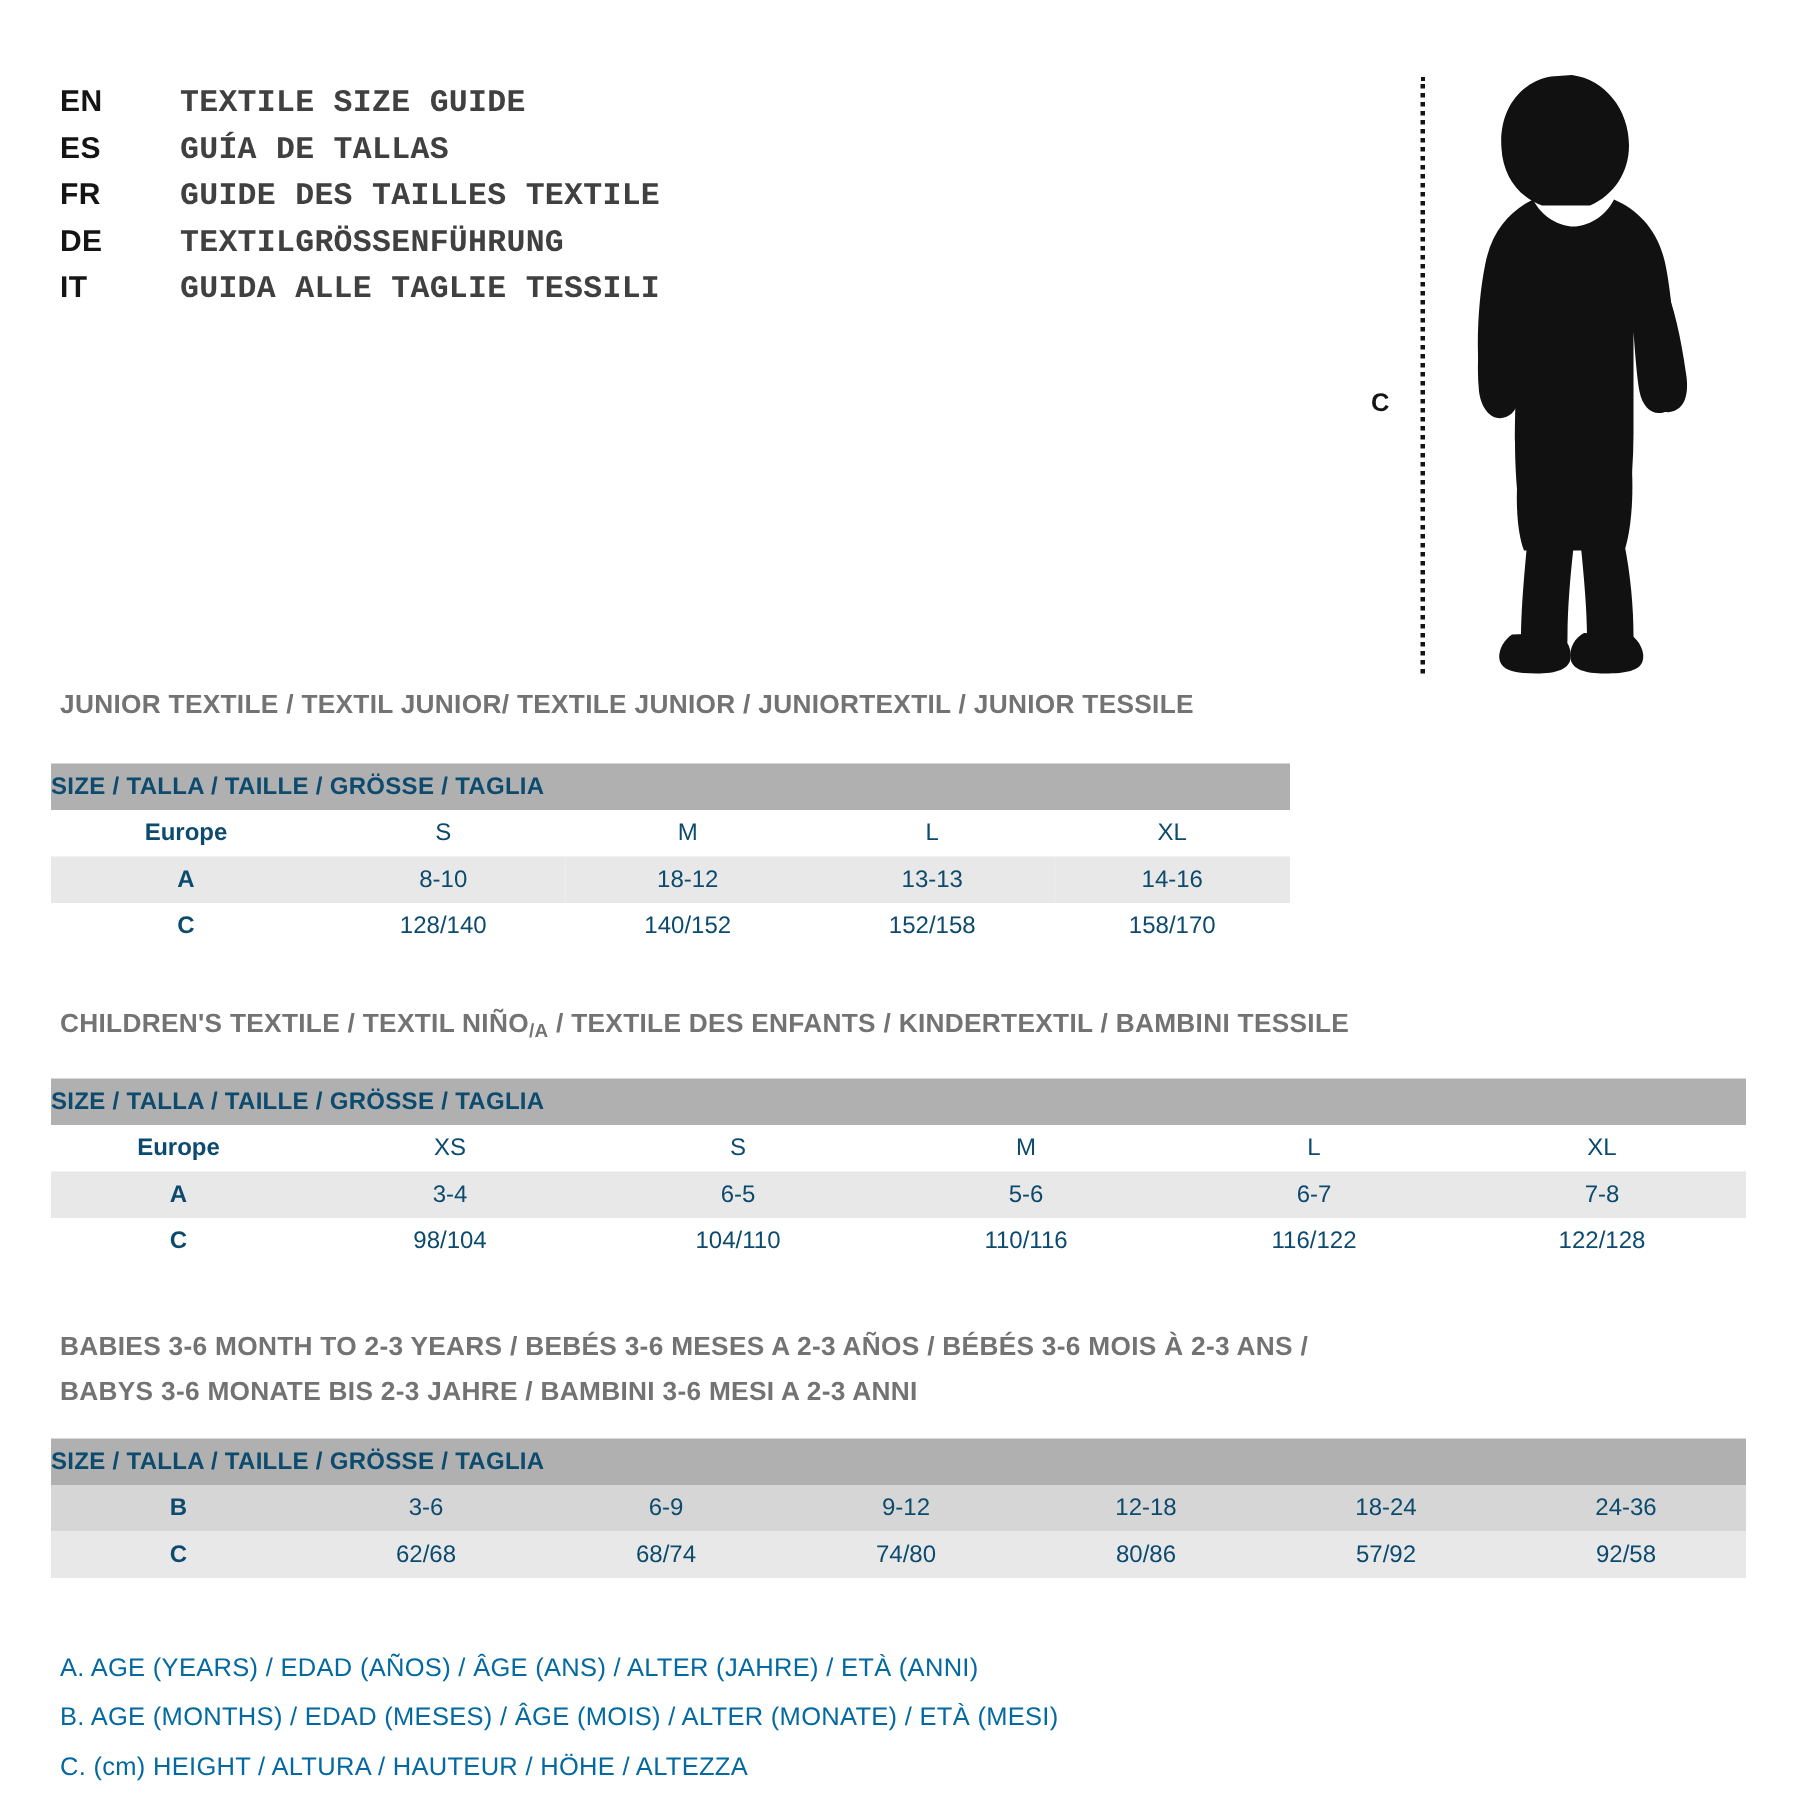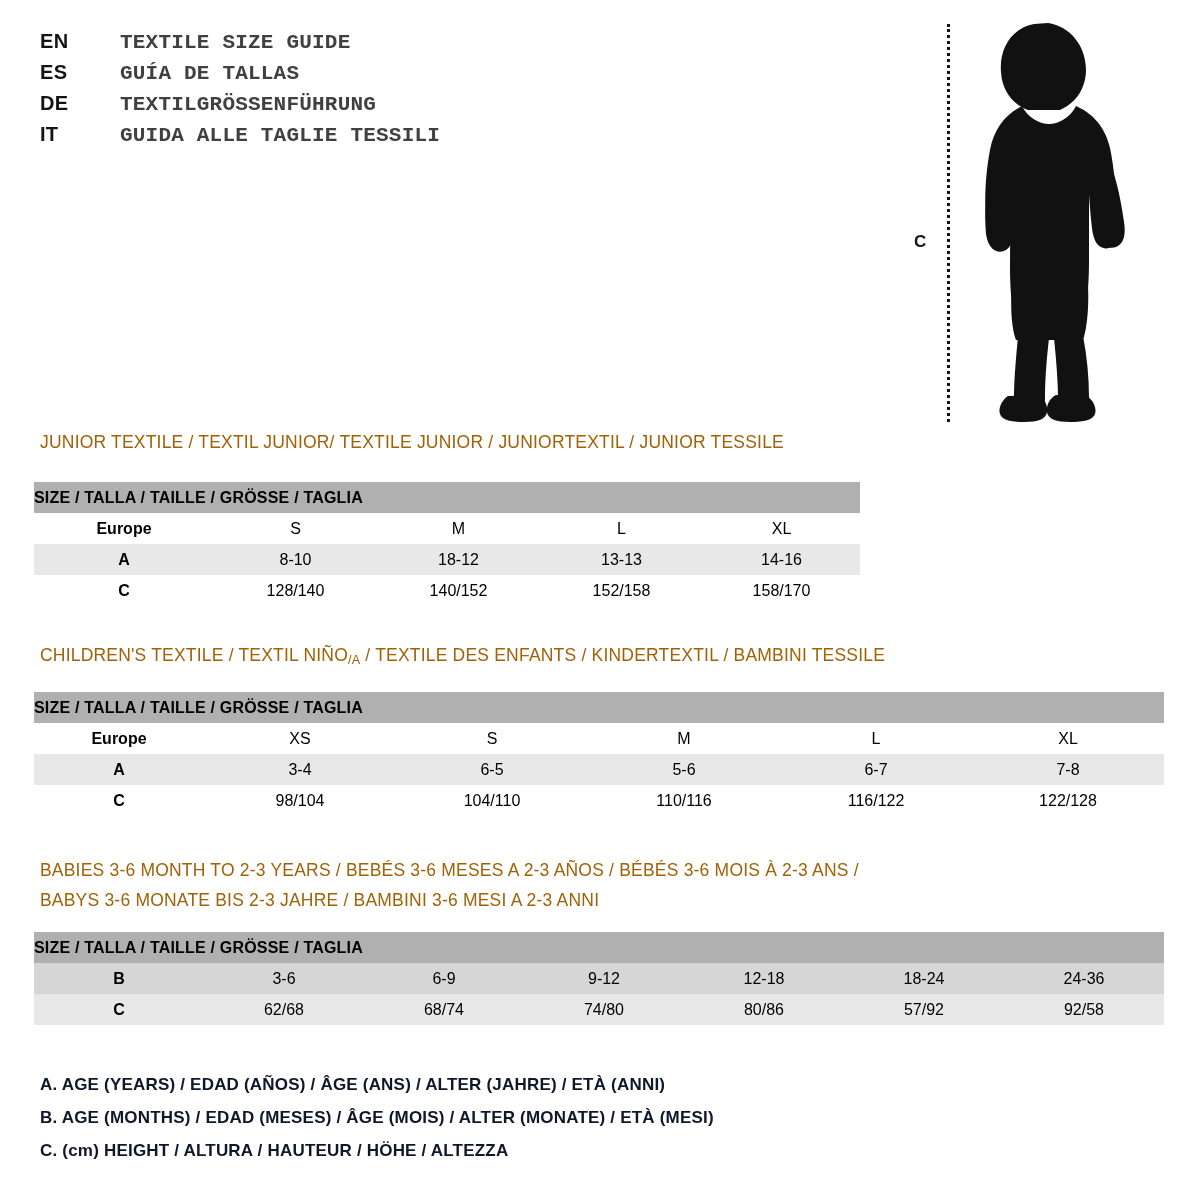--- a/index.html
+++ b/index.html
@@ -12,20 +12,21 @@
     height: 1200px;
     font-family: "Liberation Sans", sans-serif;
     color: #1a1a1a;
     position: relative;
     overflow: hidden;
   }
   .page {
     position: relative;
     width: 1200px;
     height: 924px;
+    margin-top: 27px;
   }
 
   
   .lang-block {
     position: absolute;
     top: 30px;
     left: 40px;
     width: 560px;
   }
   .lang-row {
@@ -77,43 +78,43 @@
     position: absolute;
     left: 50px;
     top: 8px;
   }
 
   
   .section-title {
     position: absolute;
     left: 40px;
     font-size: 17.5px;
-    font-weight: 400;
+    font-weight: 700;
     letter-spacing: 0.2px;
-    color: #a16207;
+    color: #737373;
     white-space: nowrap;
   }
   .section-title.two-line {
     line-height: 30px;
     white-space: normal;
     width: 1000px;
   }
   .sub {
     font-size: 0.72em;
     vertical-align: baseline;
     position: relative;
     top: 3px;
   }
 
   
   table.size-table {
     position: absolute;
     border-collapse: collapse;
     font-size: 16px;
-    color: #000000;
+    color: #0c4a6e;
   }
   table.size-table td {
     padding: 0;
     height: 31px;
     vertical-align: middle;
   }
   .hdr-band td {
     background: #b0b0b0;
     font-weight: 700;
     font-size: 16px;
@@ -135,39 +136,43 @@
 
   
   .footnotes {
     position: absolute;
     left: 40px;
     top: 1068px;
     width: 1000px;
   }
   .footnote {
     font-size: 17px;
-    font-weight: 700;
+    font-weight: 400;
     letter-spacing: 0.2px;
     line-height: 33px;
-    color: #0f172a;
+    color: #0369a1;
   }
 </style>
 </head>
 <body>
 
 <div class="page">
 
   <div class="lang-block">
     <div class="lang-row">
       <span class="lang-code">EN</span>
       <span class="lang-text">TEXTILE SIZE GUIDE</span>
     </div>
     <div class="lang-row">
       <span class="lang-code">ES</span>
       <span class="lang-text">GUÍA DE TALLAS</span>
+    </div>
+    <div class="lang-row">
+      <span class="lang-code">FR</span>
+      <span class="lang-text">GUIDE DES TAILLES TEXTILE</span>
     </div>
     <div class="lang-row">
       <span class="lang-code">DE</span>
       <span class="lang-text">TEXTILGRÖSSENFÜHRUNG</span>
     </div>
     <div class="lang-row">
       <span class="lang-code">IT</span>
       <span class="lang-text">GUIDA ALLE TAGLIE TESSILI</span>
     </div>
   </div>

